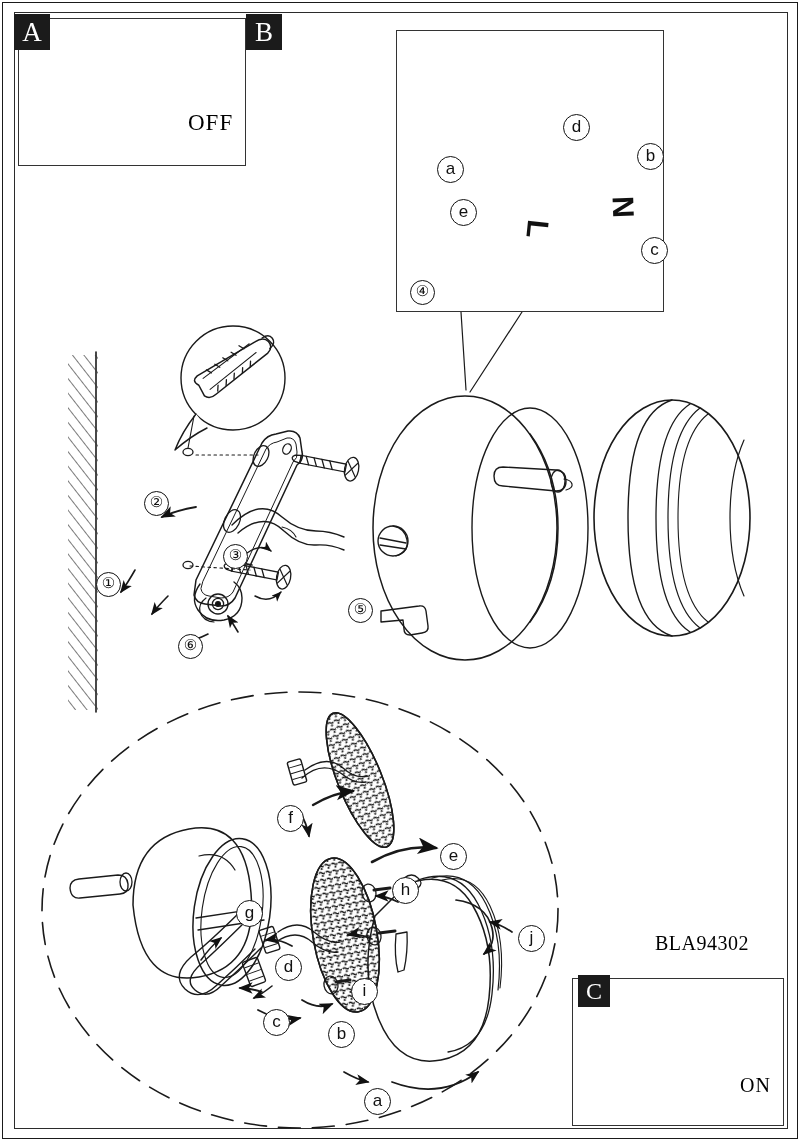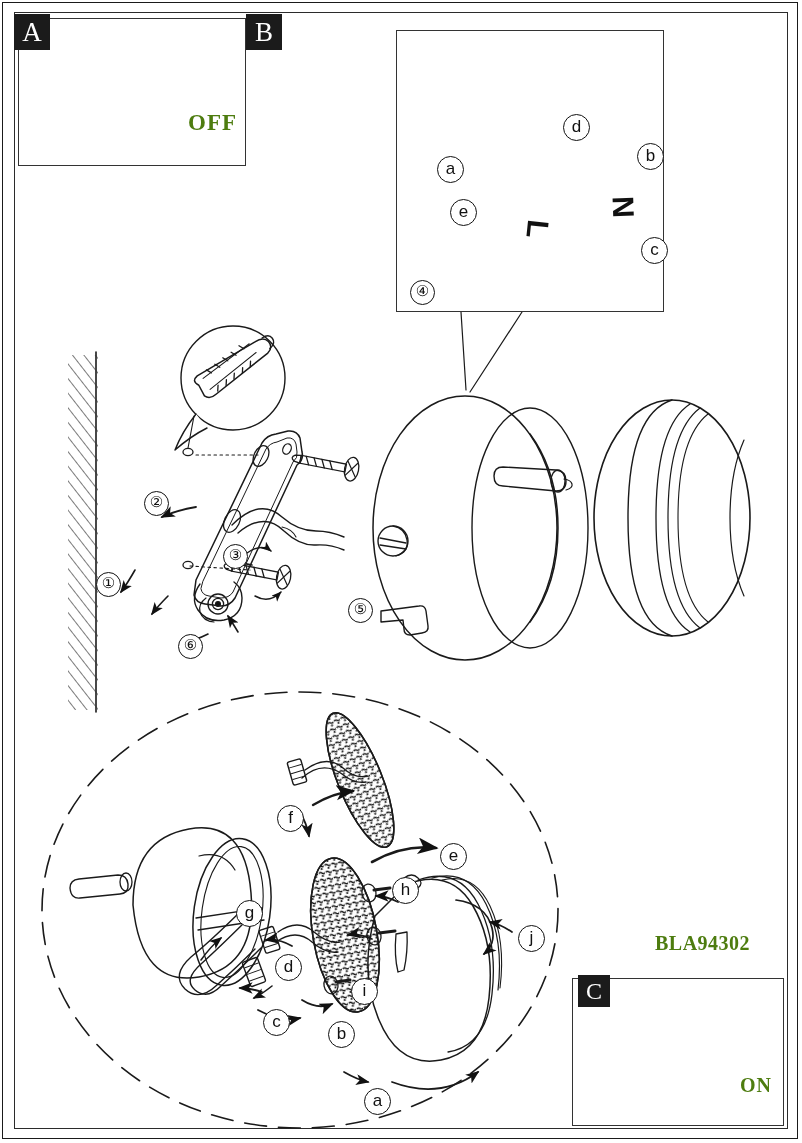--- a/index.html
+++ b/index.html
@@ -59,24 +59,23 @@
     box-sizing: border-box;
     background: #fff;
     z-index: 5;
   }
   #panel-a-box { left: 18px; top: 18px; width: 228px; height: 148px; }
   #panel-b-box { left: 396px; top: 30px; width: 268px; height: 282px; }
   #panel-c-box { left: 572px; top: 978px; width: 212px; height: 148px; }
   .label-text {
     position: absolute;
     font-family: "Liberation Serif", serif;
-    color: #4d7c0f;
+    color: #000000;
     z-index: 30;
     white-space: nowrap;
-    font-weight: bold;
   }
   #txt-off { left: 188px; top: 110px; font-size: 23px; letter-spacing: 1px;}
   #txt-on  { left: 740px; top: 1074px; font-size: 20px; letter-spacing: 1px;}
   #txt-model { left: 655px; top: 932px; font-size: 20px; letter-spacing: 0.5px;}
   
   .step, .letter {
     position: absolute;
     border: 1.6px solid #111;
     border-radius: 50%;
     background: #ffffff;

